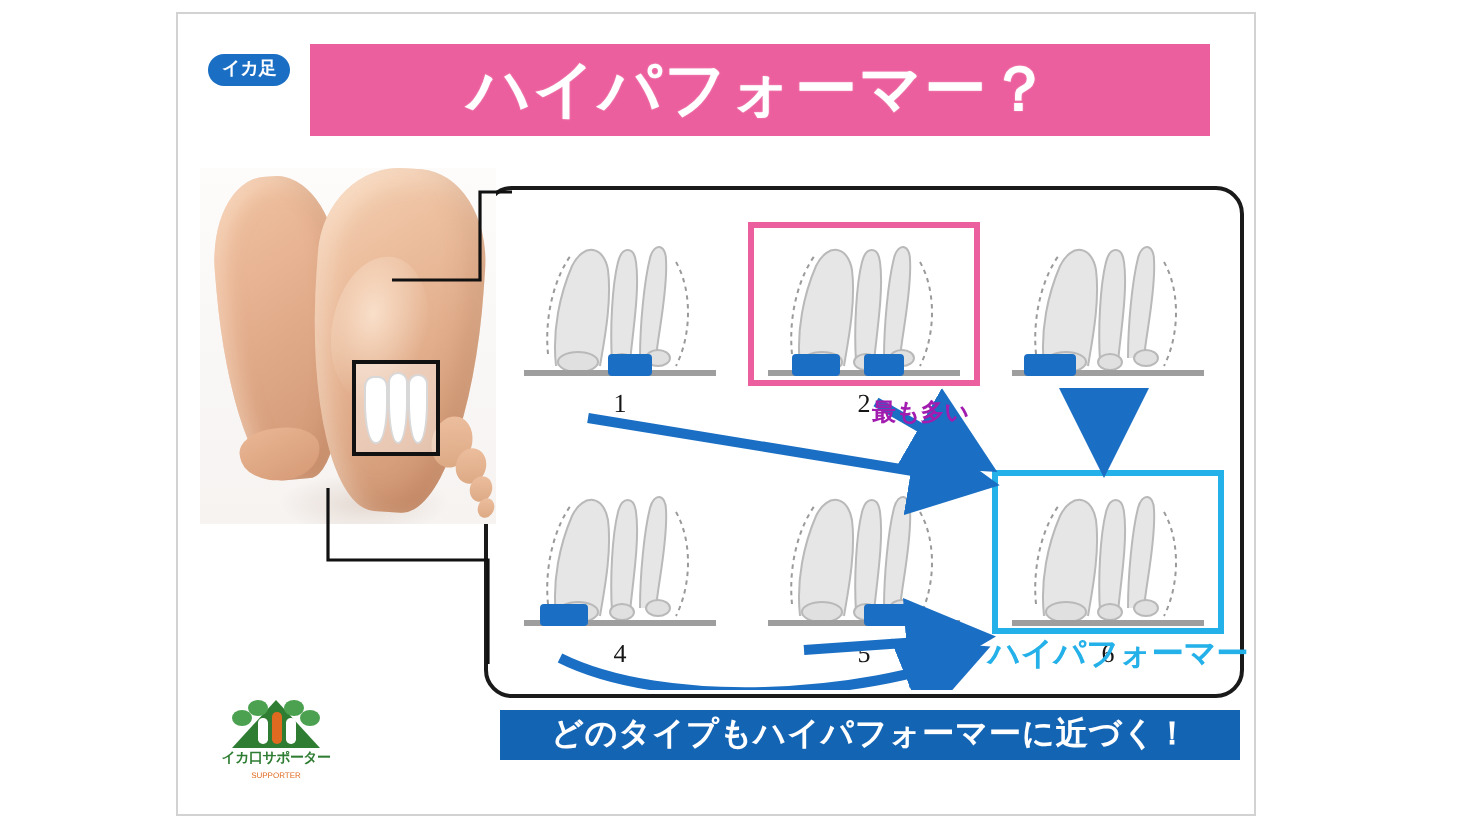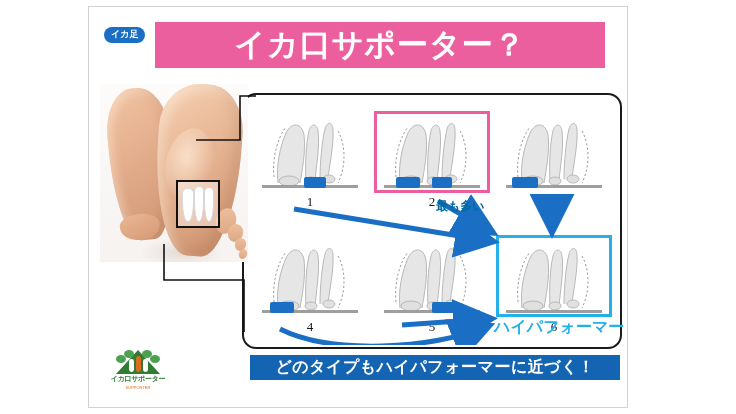--- a/index.html
+++ b/index.html
@@ -125,21 +125,21 @@
 
   
   .box-pink{
     position:absolute;border:3px solid #ec5f9e;box-sizing:border-box;z-index:6;
   }
   .box-cyan{
     position:absolute;border:3px solid #24b0e8;box-sizing:border-box;z-index:6;
   }
 
   .lbl-pink{
-    position:absolute;color:#0369a1;font-size:12px;font-weight:bold;white-space:nowrap;z-index:8;
+    position:absolute;color:#a21caf;font-size:12px;font-weight:bold;white-space:nowrap;z-index:8;
   }
   .lbl-cyan{
     position:absolute;color:#24b0e8;font-size:16px;font-weight:bold;white-space:nowrap;z-index:8;
   }
 
   .arrows{position:absolute;left:242px;top:93px;width:376px;height:252px;z-index:7;pointer-events:none;}
 
   
   .banner{
     position:absolute;left:250px;top:355px;width:370px;height:25px;
@@ -167,21 +167,21 @@
 </head>
 <body>
 
 <div id="stage">
 
   <div class="slide-frame"></div>
 
   <div class="badge">イカ足</div>
 
   <div class="header-bar">
-    <div class="header-title">イカ口サポーター？</div>
+    <div class="header-title">ハイパフォーマー？</div>
   </div>
 
   <div class="photo">
     <div class="photo-bg"></div>
     <div class="foot-back"></div>
     <div class="foot-back-toe"></div>
     <div class="foot-front"></div>
     <div class="foot-front-arch"></div>
     <div class="toe-s t1"></div>
     <div class="toe-s t2"></div>

